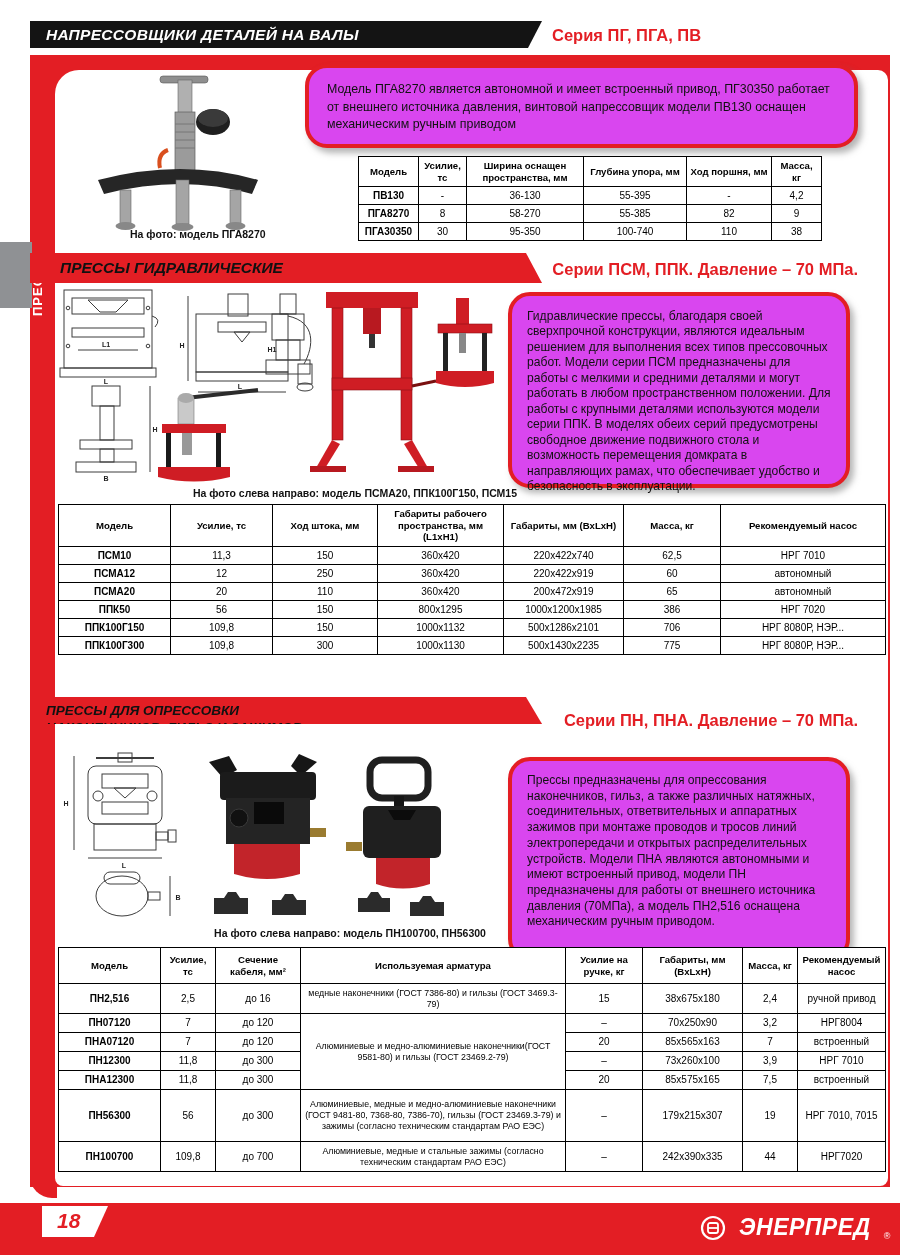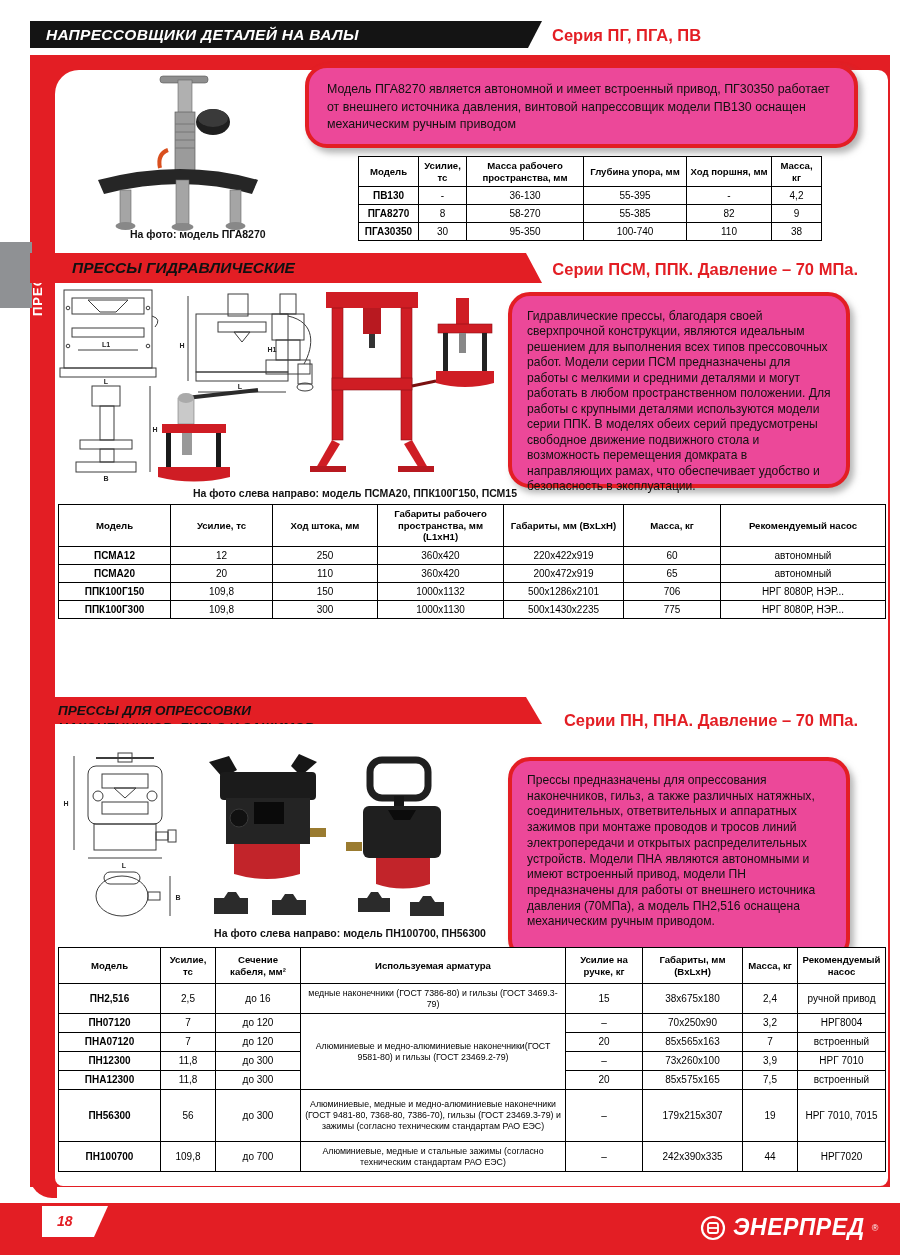--- a/index.html
+++ b/index.html
@@ -17,30 +17,30 @@
   #panel { left:55px; top:70px; width:833px; height:1116px; background:#fff; border-radius:24px 10px 8px 8px; }
 
   
   #bar1 { left:30px; top:21px; width:512px; height:27px; background:var(--barblack);
           clip-path:polygon(0 0,100% 0,calc(100% - 14px) 100%,0 100%); }
   #bar1 .t1txt { padding:5px 0 0 16px; color:#fff; font-weight:bold; font-style:italic; font-size:15.5px; letter-spacing:.3px; }
   #series1 { left:552px; top:26px; font-size:16.5px; font-weight:bold; color:var(--red); }
 
   
   .redbar { background:var(--red); clip-path:polygon(0 0,calc(100% - 16px) 0,100% 100%,0 100%);
-            box-shadow:2px 3px 4px rgba(100,100,100,.35);padding-left:12px; }
+            box-shadow:2px 3px 4px rgba(100,100,100,.35); }
   #bar2 { left:30px; top:253px; width:512px; height:30px; }
   #bar2 .btxt { padding:6px 0 0 30px; font-weight:bold; font-style:italic; font-size:15.5px; color:#111; }
   #series2 { left:500px; top:260px; width:358px; text-align:right; font-size:16.5px; font-weight:bold; color:var(--red); }
   #bar3 { left:30px; top:697px; width:512px; height:27px; }
   #bar3 .btxt { padding:6px 0 0 16px; font-weight:bold; font-style:italic; font-size:13.5px; line-height:1.25; color:#111; }
   #series3 { left:500px; top:711px; width:358px; text-align:right; font-size:16.5px; font-weight:bold; color:var(--red); }
 
   
-  .infobox { position:absolute; background:#ec4899; border:4px solid var(--red); border-radius:22px;
+  .infobox { position:absolute; background:#d946ef; border:4px solid var(--red); border-radius:22px;
              box-shadow:4px 5px 6px rgba(110,110,110,.5); color:#111; }
   #box1 { left:305px; top:64px; width:553px; height:84px; padding:13px 18px; font-size:12.4px; line-height:1.42; }
   #box2 { left:508px; top:292px; width:342px; height:196px; padding:13px 15px; font-size:12.1px; line-height:1.28; }
   #box3 { left:508px; top:757px; width:342px; height:204px; padding:12px 15px; font-size:12.1px; line-height:1.3; }
 
   .photocap { position:absolute; font-size:10.5px; font-weight:bold; color:#111; }
   #cap1 { left:130px; top:228px; }
   #cap2 { left:180px; top:487px; width:350px; text-align:center; }
   #cap3 { left:200px; top:927px; width:300px; text-align:center; }
 
@@ -60,22 +60,22 @@
 
   
   #gray-tab { left:0; top:242px; width:32px; height:66px; background:var(--graytab); }
   #sidebar-label { left:30px; top:236px; width:27px; height:96px; writing-mode:vertical-rl; transform:rotate(180deg);
                    color:#fff; font-weight:bold; font-size:13px; letter-spacing:1px; text-align:center; }
 
   
   #footer { left:0; top:1203px; width:900px; height:52px; background:var(--red); }
   #pagenum { left:42px; top:1206px; width:66px; height:31px; background:#fff;
              clip-path:polygon(0 0,100% 0,calc(100% - 14px) 100%,0 100%);
-             color:var(--red); font-weight:bold; font-style:italic; font-size:14px; line-height:30px; padding-left:15px; }
-  #logo { left:700px; top:1214px; display:flex; align-items:center; gap:7px; color:#fff; }
+             color:var(--red); font-weight:bold; font-style:italic; font-size:21px; line-height:30px; padding-left:15px; }
+  #logo { left:700px; top:1214px; display:flex; align-items:flex-end; gap:13px; color:#fff; }
   #logo .brand { font-weight:bold; font-style:italic; font-size:23px; letter-spacing:.5px; }
   #logo sup { font-size:9px; vertical-align:top; }
 
   svg text { font-family:"Liberation Sans", sans-serif; }
 </style>
 </head>
 <body>
 
 <div class="abs" id="red-body"></div>
 <div class="abs" id="left-strip"></div>
@@ -121,21 +121,21 @@
       <col style="width:48px">
       <col style="width:117px">
       <col style="width:103px">
       <col style="width:85px">
       <col>
     </colgroup>
   <thead>
       <tr>
     <th>Модель</th>
     <th>Усилие, тс</th>
-    <th>Масса рабочего пространства, мм</th>
+    <th>Ширина оснащен пространства, мм</th>
     <th>Глубина упора, мм</th>
     <th>Ход поршня, мм</th>
     <th>Масса, кг</th>
   </tr>
     </thead>
   <tbody>
     <tr>
       <td class="model">ПВ130</td>
       <td>-</td>
       <td>36-130</td>
@@ -272,36 +272,54 @@
     <th>Усилие, тс</th>
     <th>Ход штока, мм</th>
     <th>Габариты рабочего пространства, мм (L1хН1)</th>
     <th>Габариты, мм (ВхLхН)</th>
     <th>Масса, кг</th>
     <th>Рекомендуемый насос</th>
   </tr>
     </thead>
   <tbody>
     <tr>
+      <td class="model">ПСМ10</td>
+      <td>11,3</td>
+      <td>150</td>
+      <td>360х420</td>
+      <td>220х422х740</td>
+      <td>62,5</td>
+      <td>НРГ 7010</td>
+    </tr>
+    <tr>
       <td class="model">ПСМА12</td>
       <td>12</td>
       <td>250</td>
       <td>360х420</td>
       <td>220х422х919</td>
       <td>60</td>
       <td>автономный</td>
     </tr>
     <tr>
       <td class="model">ПСМА20</td>
       <td>20</td>
       <td>110</td>
       <td>360х420</td>
       <td>200х472х919</td>
       <td>65</td>
       <td>автономный</td>
+    </tr>
+    <tr>
+      <td class="model">ППК50</td>
+      <td>56</td>
+      <td>150</td>
+      <td>800х1295</td>
+      <td>1000х1200х1985</td>
+      <td>386</td>
+      <td>НРГ 7020</td>
     </tr>
     <tr>
       <td class="model">ППК100Г150</td>
       <td>109,8</td>
       <td>150</td>
       <td>1000х1132</td>
       <td>500х1286х2101</td>
       <td>706</td>
       <td>НРГ 8080Р, НЭР...</td>
     </tr>

